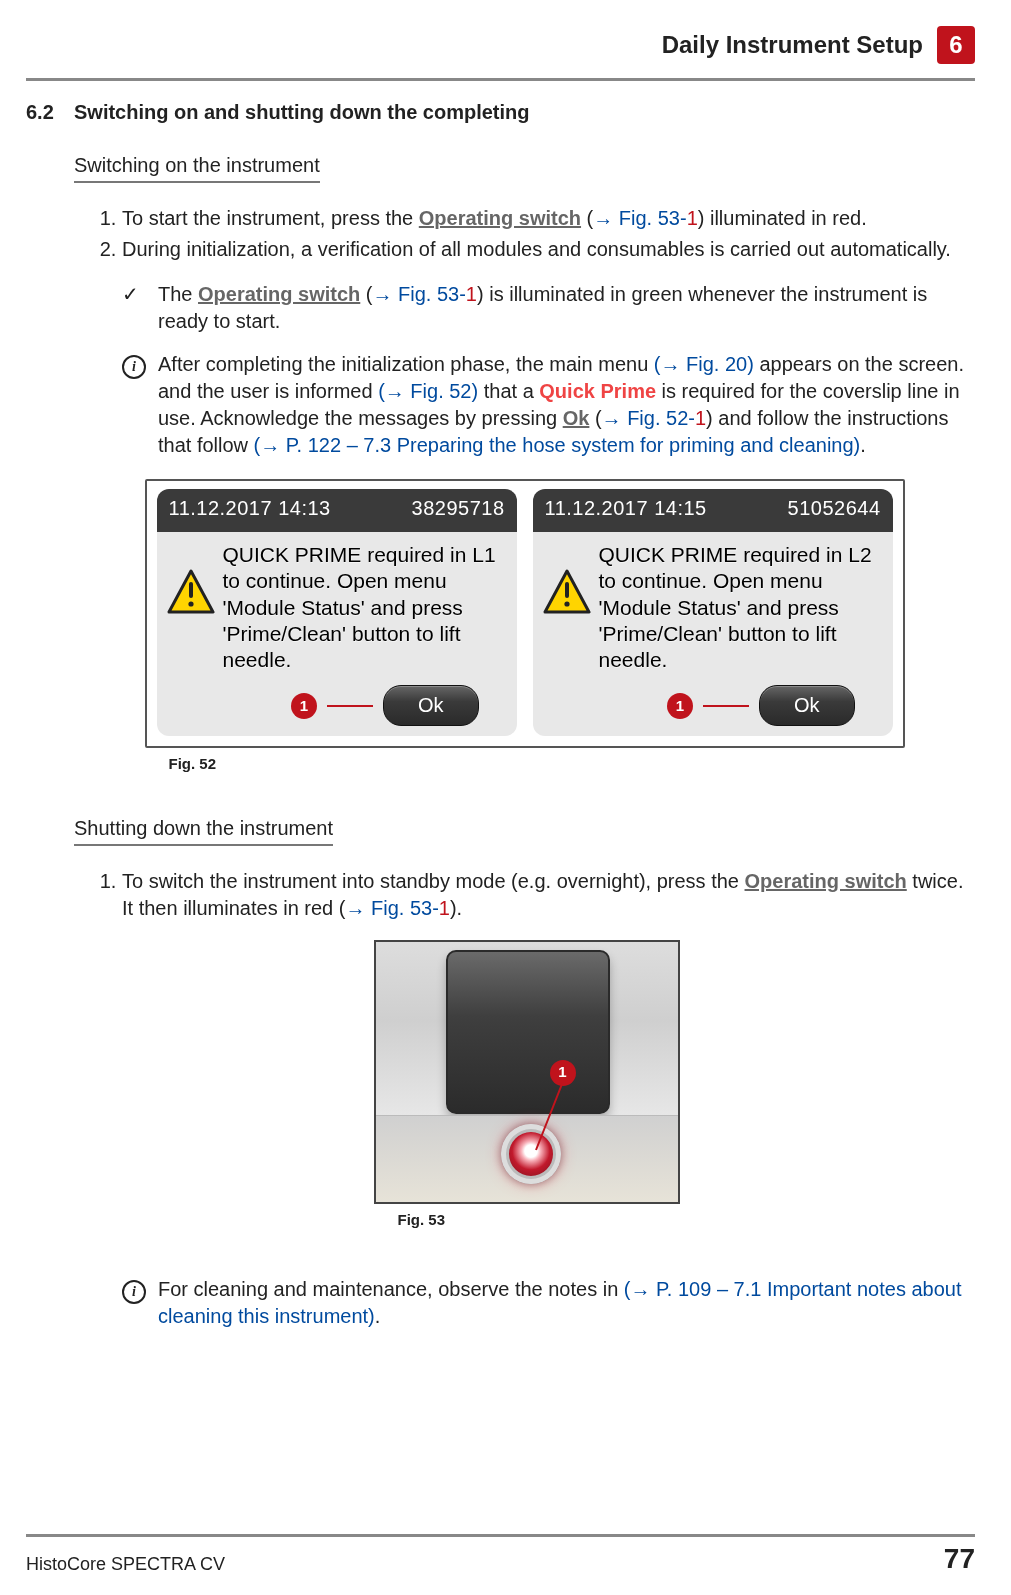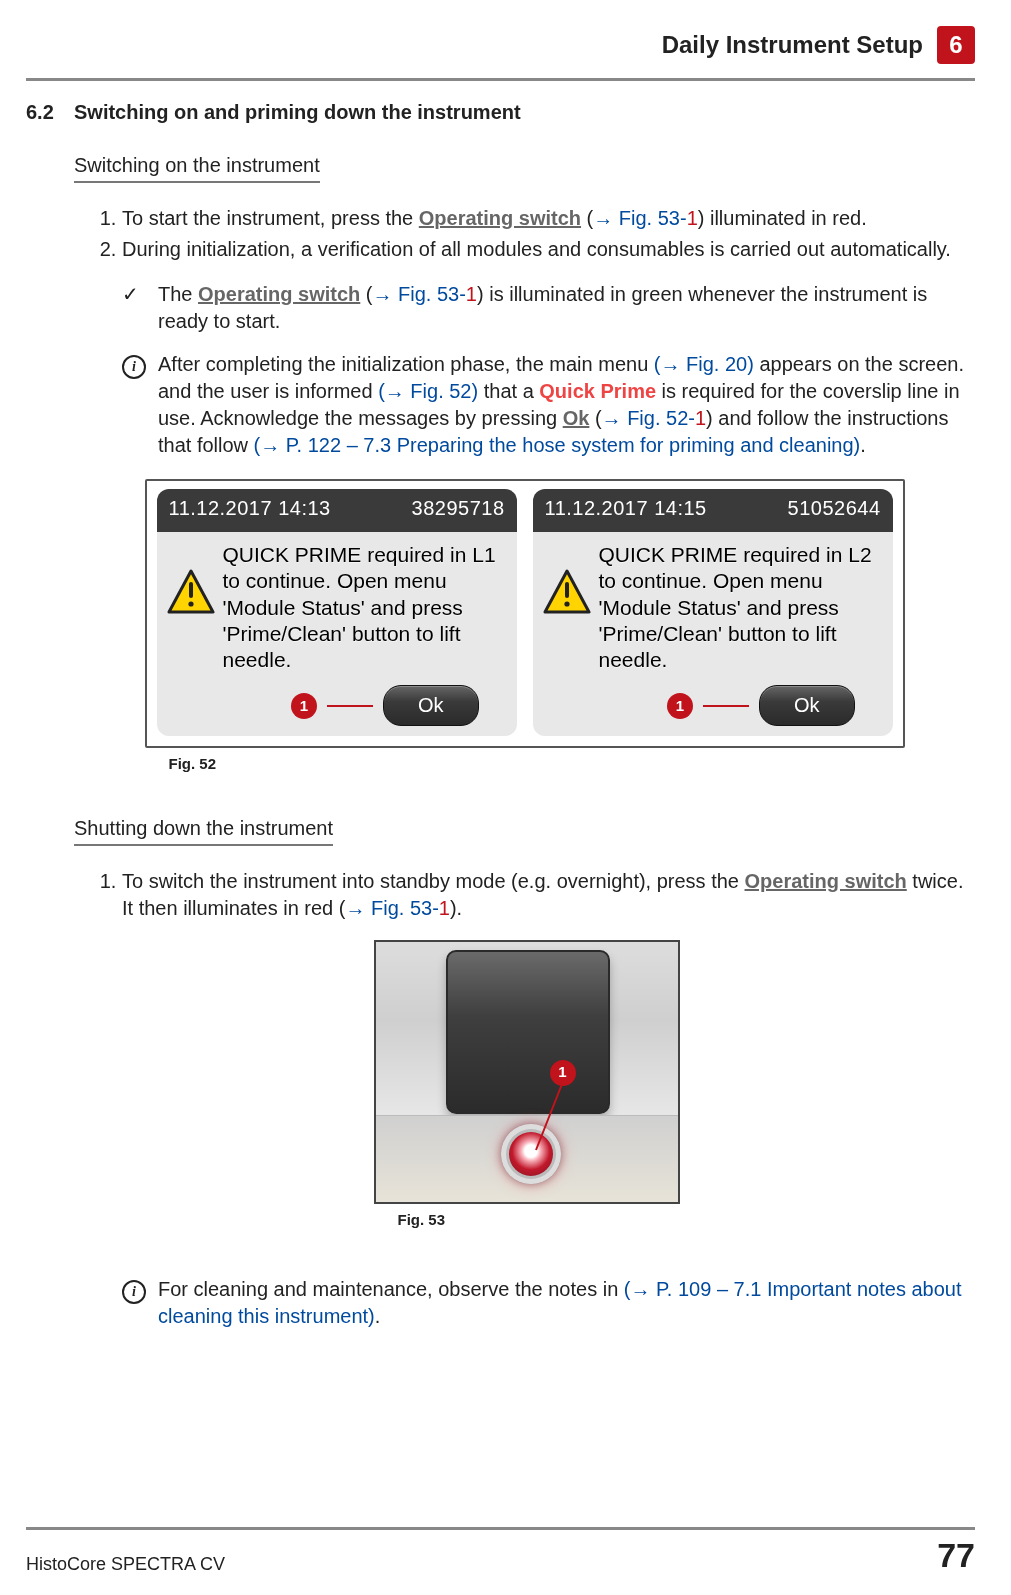--- a/index.html
+++ b/index.html
@@ -175,36 +175,36 @@
     position:absolute;
     left:26px; right:36px; bottom:20px;
   }
   .footer hr {
     border:none; border-top:3px solid #888; margin-bottom:6px;
   }
   .footer-row {
     display:flex; justify-content:space-between; align-items:flex-end;
     font-size:18px;
   }
-  .footer-pagen { font-size:34px; font-weight:700; }
+  .footer-pagen { font-size:28px; font-weight:700; }
 </style>
 </head>
 <body>
 
 <div class="page">
 
   <div class="header">
     <div class="header-title">Daily Instrument Setup</div>
     <div class="chapter-box">6</div>
   </div>
   <hr class="hr-top">
 
   <div class="sec-head">
     <span class="sec-num">6.2</span>
-    <span>Switching on and priming down the instrument</span>
+    <span>Switching on and shutting down the completing</span>
   </div>
 
   <div class="content">
     
     <div class="sub-underline">Switching on the instrument</div>
 
     <ol class="steps">
       <li>
         <span>To start the instrument, press the </span><span class="bold-underline">Operating switch</span><span> (</span><span class="link-blue">→ Fig.  53-</span><span class="link-red">1</span><span>) illuminated in red.</span>
       </li>

